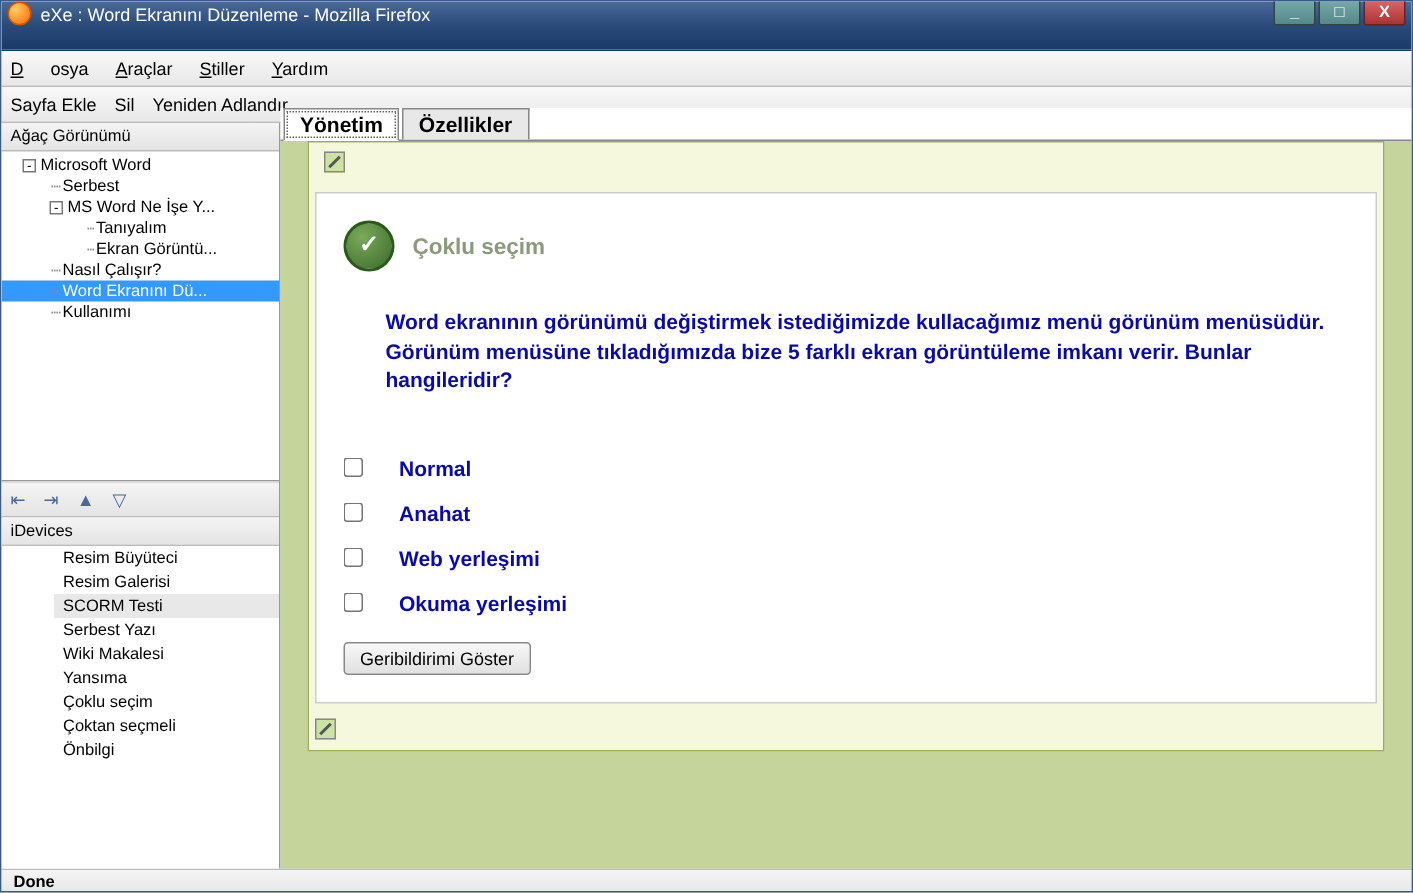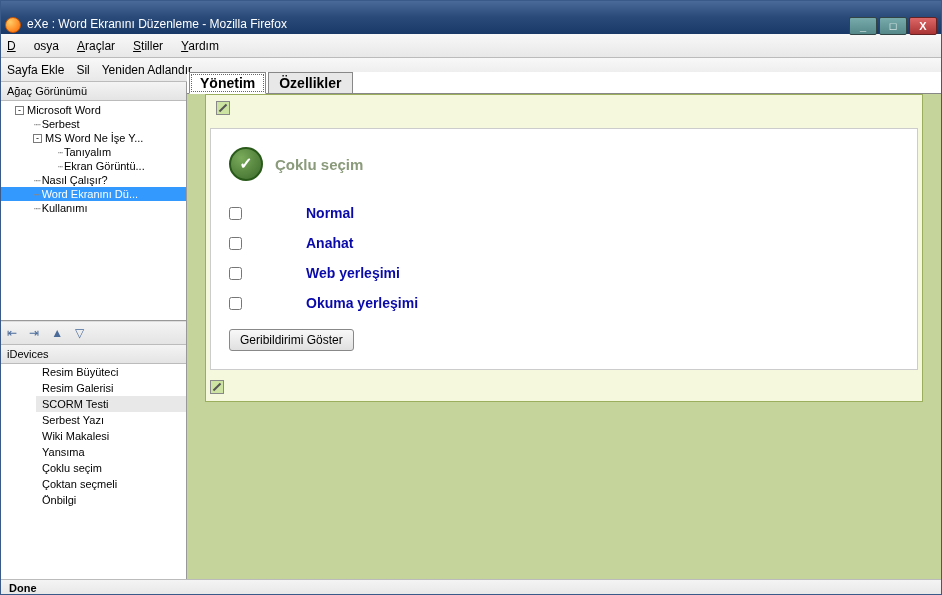--- a/index.html
+++ b/index.html
@@ -9,21 +9,21 @@
   background: #fff;
   width: 942px;
   height: 595px;
   overflow: hidden;
   border: 1px solid #3a5a8a;
 }
 .titlebar {
   height: 28px;
   background: linear-gradient(to bottom, #4a6a9a 0%, #2a4a7a 50%, #1a3a6a 100%);
   display: flex;
-  align-items: flex-start;
+  align-items: flex-end;
   padding: 16px 4px;
   color: #fff;
   border-bottom: 1px solid #1a3a6a;
 }
 .titlebar .ff-icon {
   width: 16px; height: 16px;
   background: radial-gradient(circle at 30% 30%, #ffcc66, #ff6600);
   border-radius: 50%;
   margin-right: 6px;
   border: 1px solid #cc5500;
@@ -225,21 +225,20 @@
   font-weight: bold;
   font-size: 14px;
   line-height: 1.4;
   margin: 0 0 40px 28px;
 }
 .opts { margin-left: 0; }
 .opt-row {
   display: flex;
   align-items: center;
   margin: 0 0 14px 0;
-  gap: 40px;
 }
 .opt-row input {
   margin-right: 24px;
 }
 .opt-row label {
   color: #0a0aaa;
   font-weight: bold;
   font-size: 14px;
 }
 .feedback-btn {
@@ -366,20 +365,21 @@
     <div class="content-scroll">
       <div class="content-box">
         <div class="edit-icon-row">
           <span class="pencil-icon"></span>
         </div>
         <div class="inner-box">
           <div class="section-head">
             <div class="section-icon"></div>
             <div class="section-title">Çoklu seçim</div>
           </div>
+          <div class="question">Word ekranının görünümü değiştirmek istediğimizde kullacağımız menü görünüm menüsüdür. Görünüm menüsüne tıkladığımızda bize 5 farklı ekran görüntüleme imkanı verir. Bunlar hangileridir?</div>
           <div class="opts">
             <div class="opt-row">
               <input type="checkbox" style="">
               <label>Normal</label>
             </div>
             <div class="opt-row">
               <input type="checkbox" style="">
               <label>Anahat</label>
             </div>
             <div class="opt-row">

